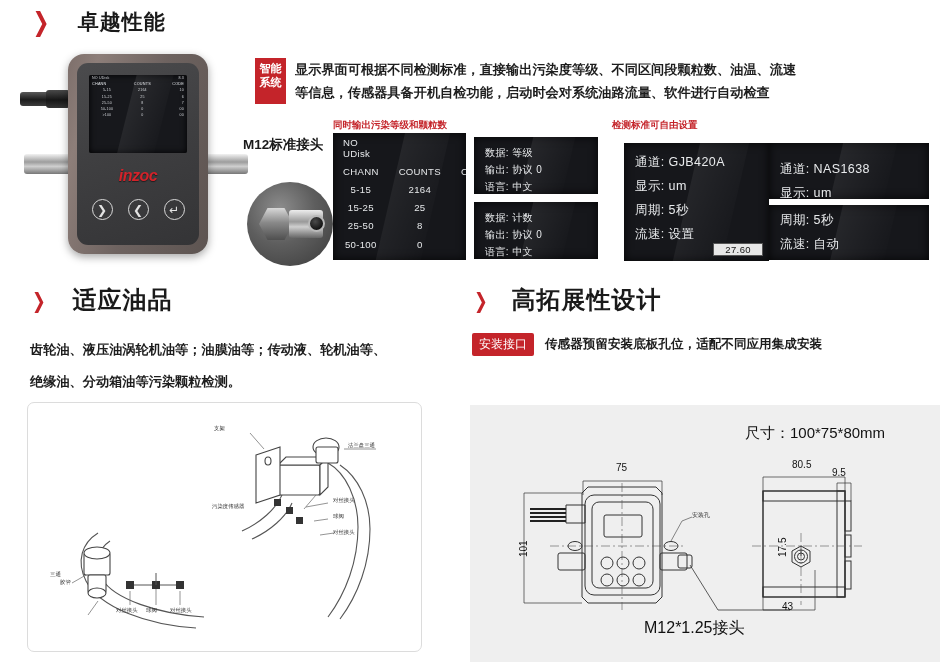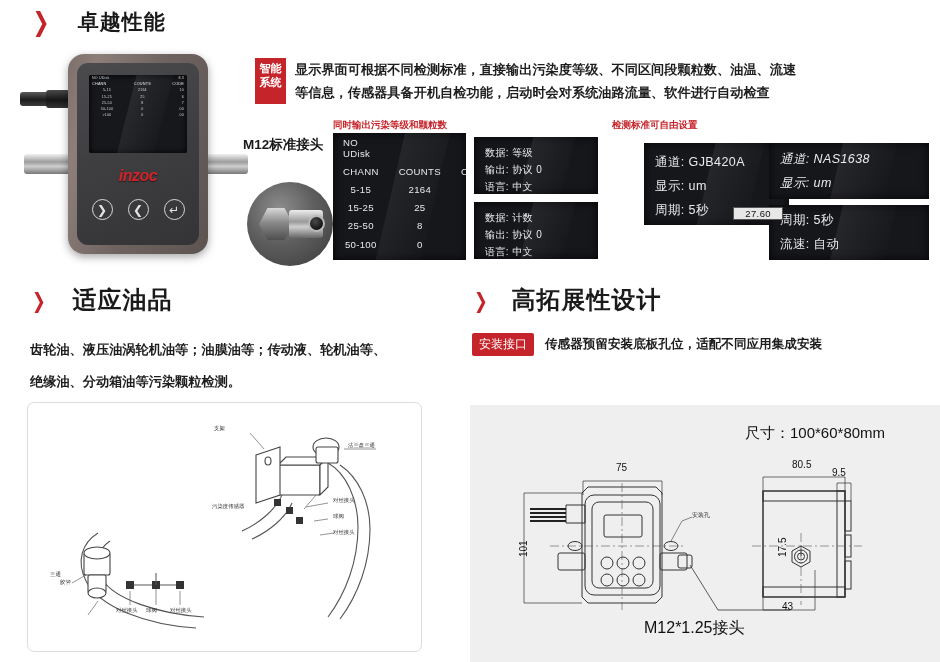--- a/index.html
+++ b/index.html
@@ -318,34 +318,34 @@
 
   <div class="lcd" style="left:474px; top:202px; width:124px; height:57px;">
     <div class="glare2"></div>
     <div class="kv">
       <div><span class="k">数据:</span>&nbsp;<span>计数</span></div>
       <div><span class="k">输出:</span>&nbsp;<span>协议 0</span></div>
       <div><span class="k">语言:</span>&nbsp;<span>中文</span></div>
     </div>
   </div>
 
-  <div class="lcd" style="left:644px; top:143px; width:145px; height:82px;">
+  <div class="lcd" style="left:624px; top:143px; width:145px; height:118px;">
     <div class="glare2"></div>
     <div class="kv lg">
       <div><span class="k">通道:</span>&nbsp;<span>GJB420A</span></div>
       <div><span class="k">显示:</span>&nbsp;<span>um</span></div>
       <div><span class="k">周期:</span>&nbsp;<span>5秒</span></div>
       <div><span class="k">流速:</span>&nbsp;<span>设置</span></div>
     </div>
     <div class="val-box">27.60</div>
   </div>
 
   <div class="lcd" style="left:769px; top:143px; width:160px; height:56px;">
     <div class="glare2"></div>
-    <div class="kv lg" style="padding-top:4px;font-style:italic;">
+    <div class="kv lg" style="padding-top:14px;">
       <div><span class="k">通道:</span>&nbsp;<span>NAS1638</span></div>
       <div><span class="k">显示:</span>&nbsp;<span>um</span></div>
     </div>
   </div>
 
   <div class="lcd" style="left:769px; top:205px; width:160px; height:55px;">
     <div class="glare2"></div>
     <div class="kv lg" style="padding-top:3px;">
       <div><span class="k">周期:</span>&nbsp;<span>5秒</span></div>
       <div><span class="k">流速:</span>&nbsp;<span>自动</span></div>
@@ -552,16 +552,16 @@
     
     <div class="dimnum" style="left:146px; top:57px;">75</div>
     <div class="dimnum v" style="left:48px; top:152px;">101</div>
     <div class="dimnum" style="left:322px; top:54px;">80.5</div>
     <div class="dimnum" style="left:362px; top:62px;">9.5</div>
     <div class="dimnum v" style="left:307px; top:152px;">17.5</div>
     <div class="dimnum" style="left:312px; top:196px;">43</div>
     <div class="fig-cap" style="left:222px; top:106px; font-size:6px;">安装孔</div>
   </div>
 
-  <div class="dim-title">尺寸：100*60*80mm</div>
+  <div class="dim-title">尺寸：100*75*80mm</div>
   <div class="m12-thread">M12*1.25接头</div>
 
 </div>
 
 </body></html>

